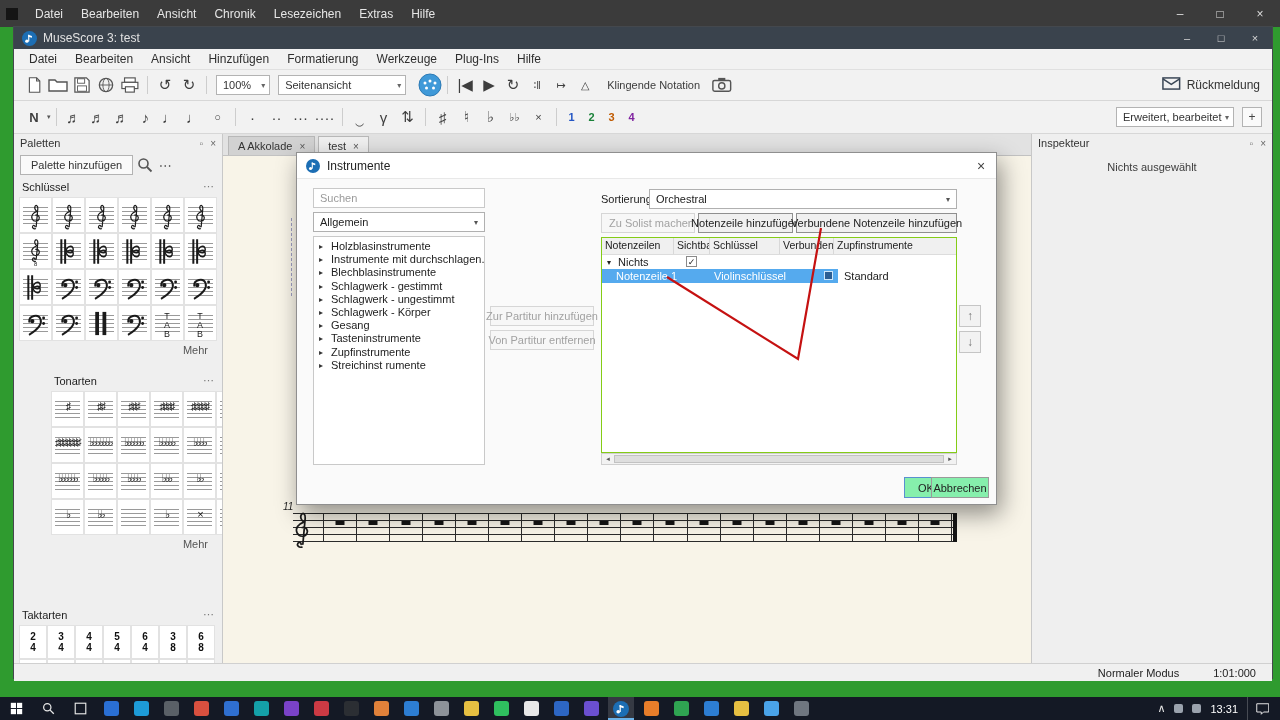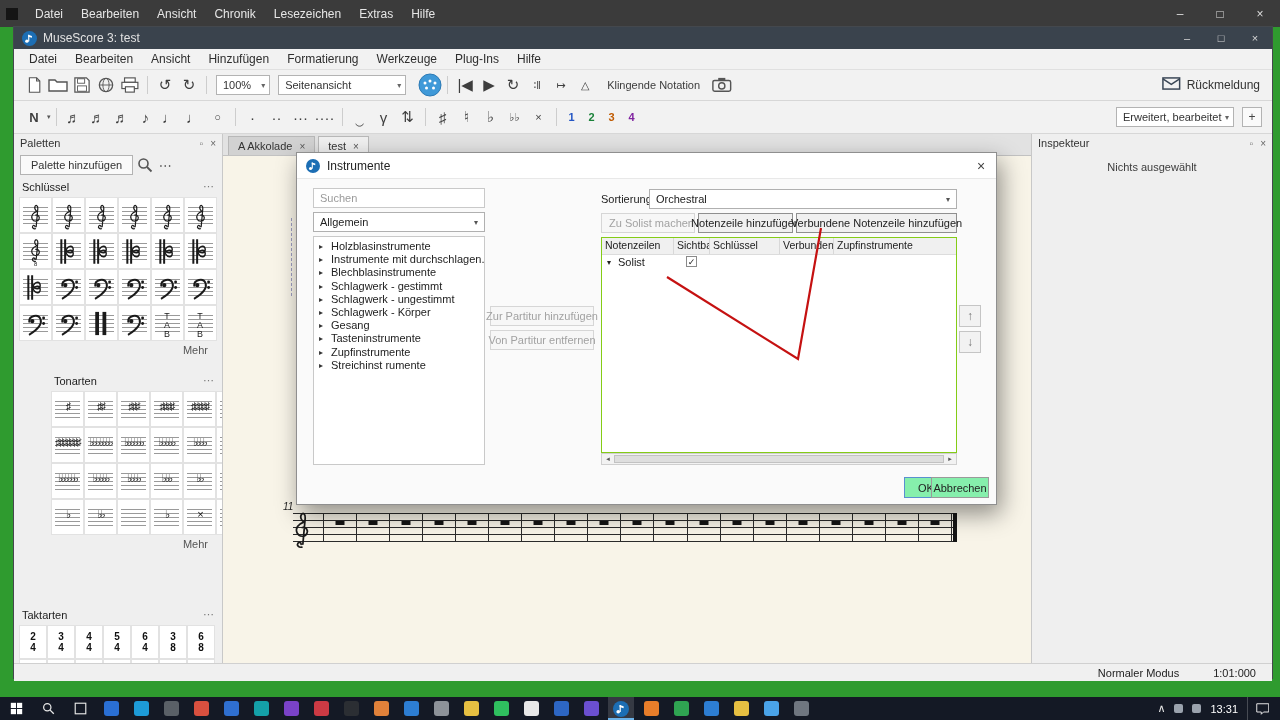--- a/index.html
+++ b/index.html
@@ -898,22 +898,29 @@
     <div class="dtable">
       <div class="thead">
         <span class="th" style="width:72px;">Notenzeilen</span>
         <span class="th" style="width:36px;">Sichtbar</span>
         <span class="th" style="width:70px;">Schlüssel</span>
         <span class="th" style="width:54px;">Verbunden</span>
         <span class="th" style="flex:1;border-right:none;">Zupfinstrumente</span>
       </div>
       <div class="trow1">
         <span class="parrow">▾</span>
-        <span class="pianolbl">Solist</span>
+        <span class="pianolbl">Nichts</span>
         <span class="cb">✓</span>
+      </div>
+      <div class="trow2">
+        <span class="selbar"></span>
+        <span class="sname">Notenzeile 1</span>
+        <span class="sclef">Violinschlüssel</span>
+        <span class="scb"></span>
+        <span class="stype">Standard</span>
       </div>
     </div>
 
     <div class="hscroll">
       <span class="harr" style="left:0;">◂</span>
       <span class="hthumb"></span>
       <span class="harr" style="right:0;">▸</span>
     </div>
 
     <div class="vbtn" style="top:152px;">↑</div>

